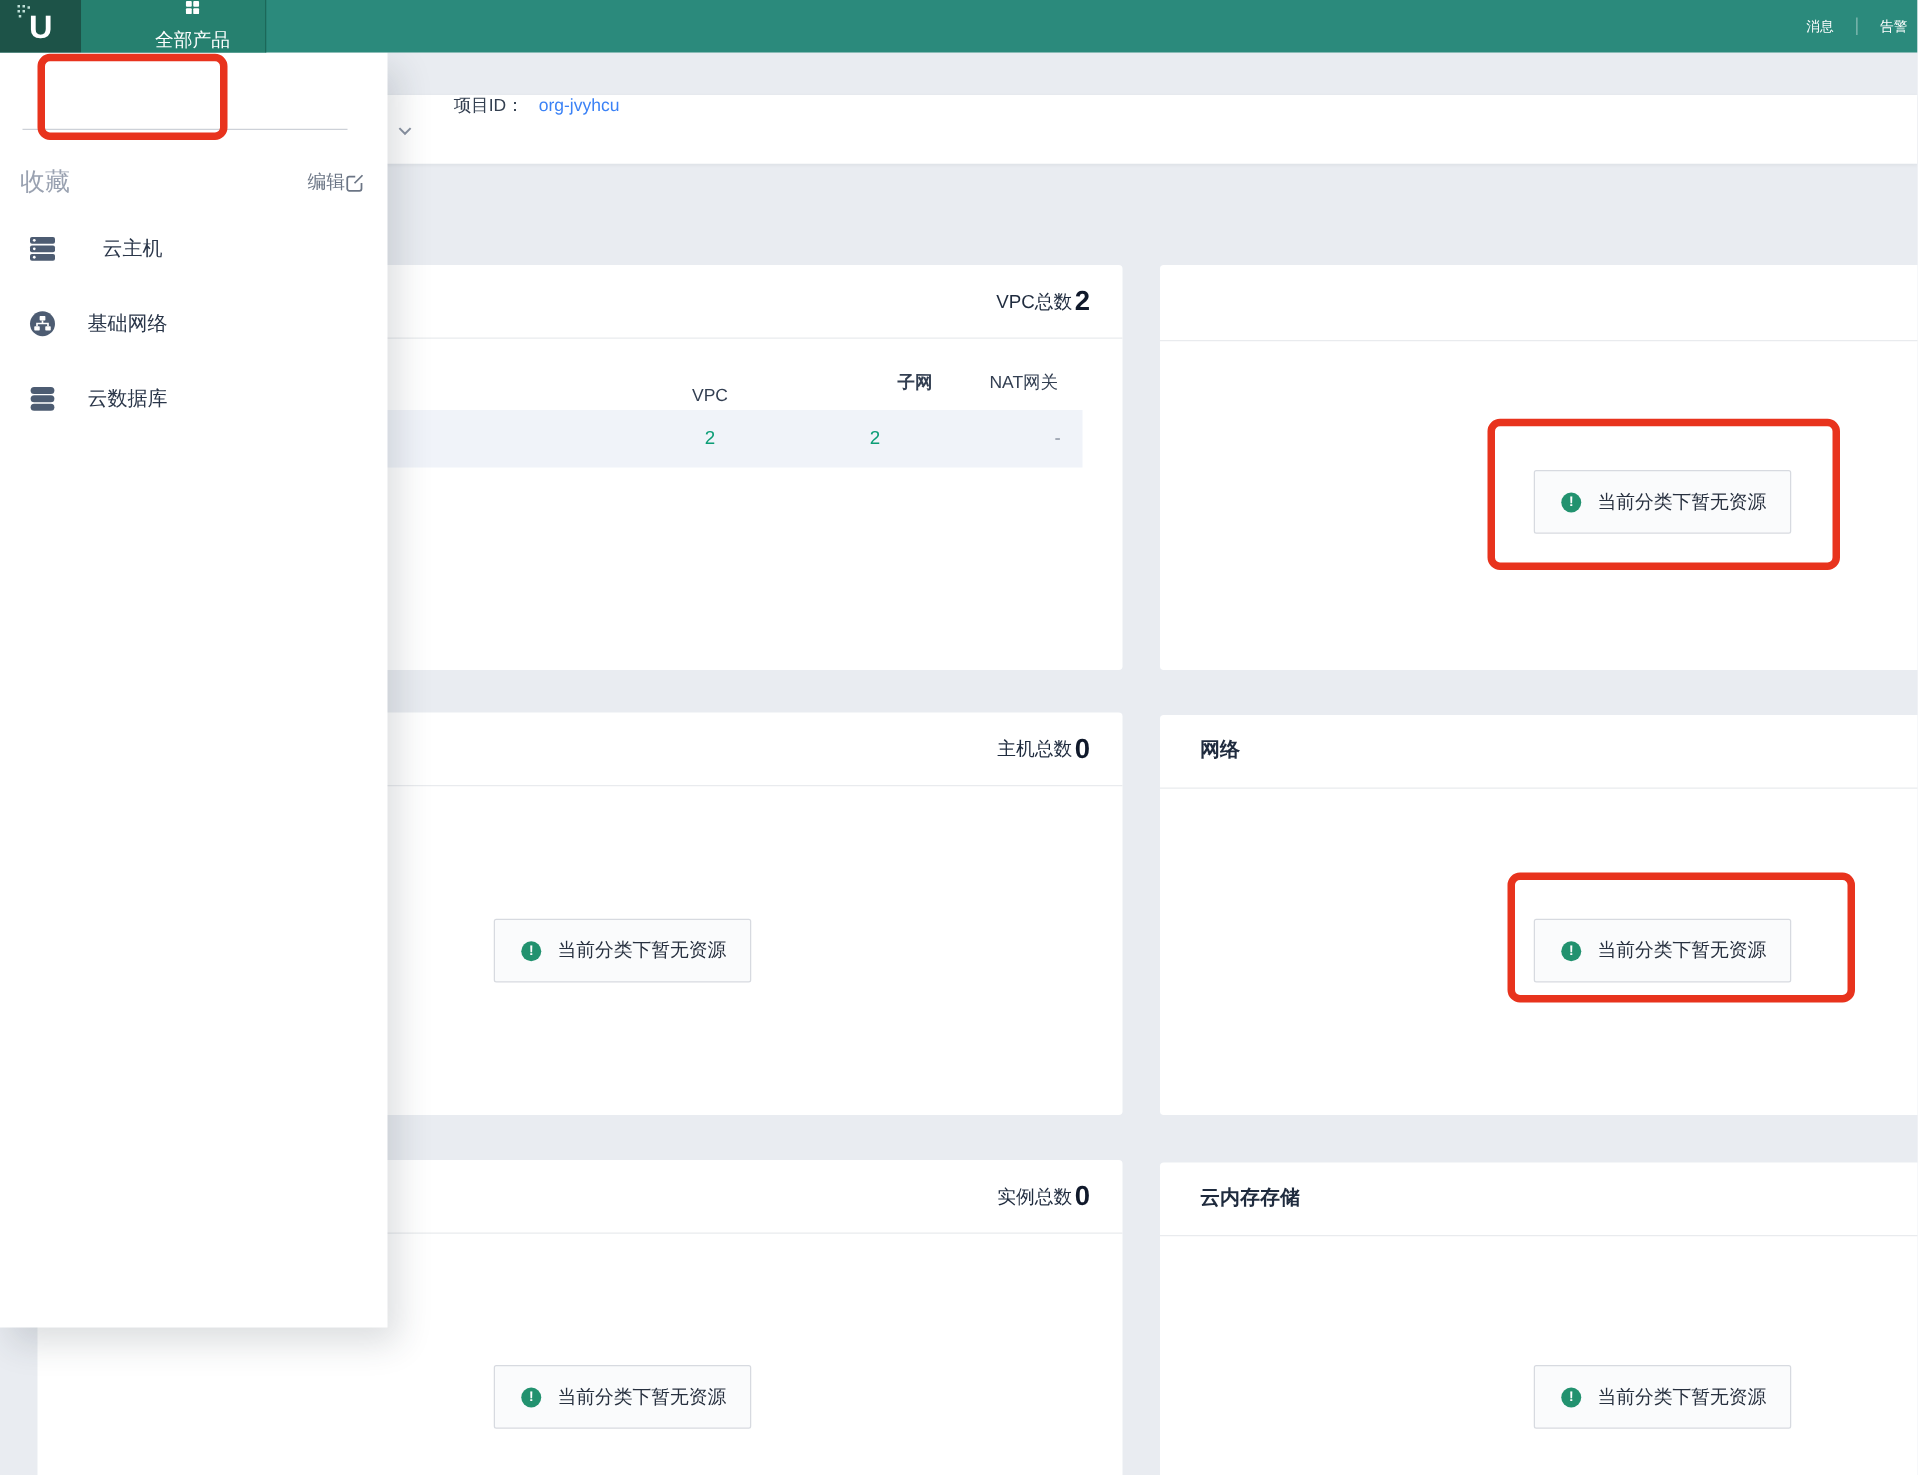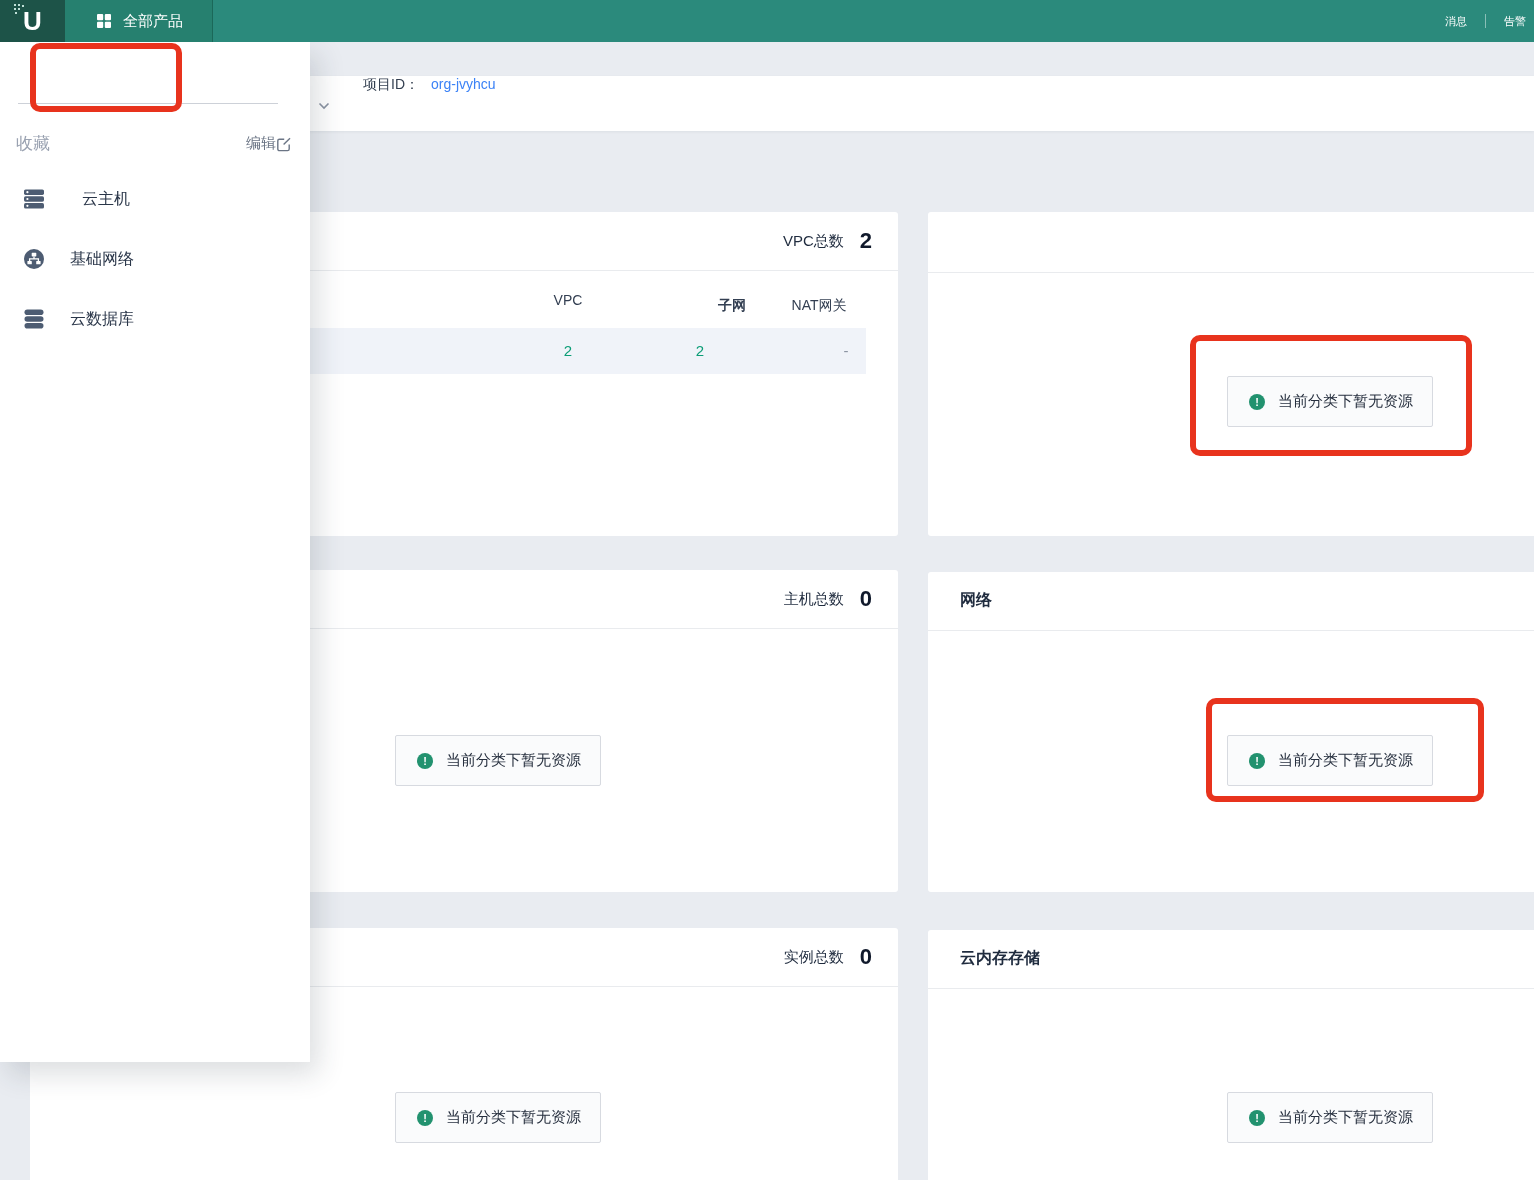--- a/index.html
+++ b/index.html
@@ -6,57 +6,57 @@
   html,body { width:1534px; height:1180px; }
   body { font-family:"Liberation Sans","DejaVu Sans",sans-serif; }
   #app { position:relative; width:1534px; height:1180px; overflow:hidden; background:#e9ecf1; }
 
   
   .navbar { position:absolute; top:0; left:0; width:100%; height:42px; background:#2b8a7c; z-index:30; display:flex; align-items:stretch; }
   .logo-block { width:65px; background:#1d5348; display:flex; align-items:center; justify-content:center; }
   .logo-u { position:relative; color:#ffffff; font-size:26px; font-weight:bold; line-height:1; }
   .logo-dots { position:absolute; left:-9px; top:-4px; width:2px; height:2px; background:#bfe0d8;
     box-shadow:4px 0 0 #bfe0d8, 8px 1px 0 #bfe0d8, 0 4px 0 #bfe0d8, 4px 4px 0 #bfe0d8, 1px 8px 0 #bfe0d8; }
-  .products-block { width:148px; background:#26806f; display:flex; align-items:center; gap:11px; padding-left:31px; border-right:1px solid rgba(10,60,50,.35); cursor:pointer; }
+  .products-block { width:148px; background:#26806f; display:flex; align-items:center; gap:11px; padding-left:31px; border-right:1px solid rgba(10,60,50,.35); cursor:pointer;flex-direction:column; }
   .products-label { color:#ffffff; font-size:15px; }
   .nav-right { margin-left:auto; display:flex; align-items:center; color:#ffffff; font-size:11px; }
   .nav-right .nav-link { cursor:pointer; }
   .nav-sep { width:1px; height:14px; background:rgba(255,255,255,.45); margin:0 18px; }
   .nav-alert { width:30px; overflow:hidden; white-space:nowrap; }
 
   
   .subheader { position:absolute; top:76px; left:0; width:100%; height:55px; background:#ffffff; z-index:5; box-shadow:0 1px 3px rgba(20,30,40,.06); }
   .proj-caret { position:absolute; left:318px; top:20px; }
   .proj-info { position:absolute; left:363px; top:0; height:55px; display:flex; align-items:flex-start; gap:12px; font-size:14px; color:#333f50; }
   .proj-id-value { color:#3b82f6; }
 
   
   .card { position:absolute; background:#ffffff; border-radius:3px; }
   .card-divider { position:absolute; left:0; right:0; top:58px; height:1px; background:#e9ebee; }
   .card-title { position:absolute; left:32px; top:0; height:56px; display:flex; align-items:center; font-size:16px; font-weight:bold; color:#1f2b3e; }
-  .metric { position:absolute; right:26px; top:0; height:58px; display:flex; align-items:center; gap:16px; }
+  .metric { position:absolute; right:26px; top:0; height:58px; display:flex; align-items:center; gap:2px; }
   .metric-label { font-size:15px; color:#1f2b3e; }
   .metric-value { font-size:22px; font-weight:bold; color:#10192b; }
 
   .vpc-col { position:absolute; font-size:14px; color:#333f52; text-align:center; }
   .vpc-row-bg { position:absolute; top:116px; left:0; width:836px; height:46px; background:#f0f3f9; }
   .vpc-val { position:absolute; top:116px; height:46px; line-height:46px; font-size:15px; color:#0b9d76; text-align:center; }
   .vpc-dash { color:#8d95a3; }
 
   .empty-box { position:absolute; width:206px; height:51px; border:1px solid #d7dae0; background:#fafbfc; border-radius:2px; display:flex; align-items:center; padding-left:21px; gap:13px; }
   .excl-icon { width:16px; height:16px; border-radius:50%; background:#22926f; color:#ffffff; font-size:11px; font-weight:bold; display:flex; align-items:center; justify-content:center; flex:0 0 16px; }
   .empty-text { font-size:15px; color:#27303f; white-space:nowrap; }
 
   
   .sidebar { position:absolute; top:42px; left:0; width:310px; height:1020px; background:#ffffff; z-index:20; box-shadow:8px 12px 26px rgba(40,50,60,.16); }
   .sidebar-stats { position:absolute; top:0; left:0; width:100%; height:61px; background:#f2f8f6; display:flex; align-items:center; gap:25px; padding-left:25px; cursor:pointer; }
   .sidebar-stats-label { font-size:15px; color:#1f8a70; }
   .sidebar-divider { position:absolute; top:61px; left:18px; width:260px; height:1px; background:#cdd1d8; }
   .fav-row { position:absolute; top:90px; left:16px; width:276px; display:flex; align-items:center; justify-content:space-between; }
-  .fav-label { font-size:17px; color:#9aa2b1; }
+  .fav-label { font-size:20px; color:#9aa2b1; }
   .edit-btn { display:flex; align-items:center; gap:0; font-size:15px; color:#6b7585; cursor:pointer; }
   .menu-item { position:absolute; left:22px; display:flex; align-items:center; gap:24px; cursor:pointer; }
   .menu-label { font-size:16px; color:#2a3649; }
 
   
   .red-rect { position:absolute; border:6px solid #e8331d; border-radius:10px; z-index:40; }
 </style>
 </head>
 <body>
 
@@ -73,21 +73,21 @@
       <span class="proj-id-value">org-jvyhcu</span>
     </div>
   </div>
 
   <div class="card" style="left:30px; top:212px; width:868px; height:324px;">
     <div class="metric">
       <span class="metric-label">VPC总数</span>
       <span class="metric-value">2</span>
     </div>
     <div class="card-divider"></div>
-    <div class="vpc-col" style="left:508px; top:80px; width:60px;">VPC</div>
+    <div class="vpc-col" style="left:508px; top:96px; width:60px;">VPC</div>
     <div class="vpc-col" style="left:672px; top:85px; width:60px;font-weight:bold;">子网</div>
     <div class="vpc-col" style="left:729px; top:85px; width:120px;">NAT网关</div>
     <div class="vpc-row-bg"></div>
     <div class="vpc-val" style="left:508px; width:60px;">2</div>
     <div class="vpc-val" style="left:640px; width:60px;">2</div>
     <div class="vpc-val vpc-dash" style="left:756px; width:120px;">-</div>
   </div>
 
   <div class="card" style="left:928px; top:212px; width:616px; height:324px;">
     <div class="card-divider" style="top:60px;"></div>

